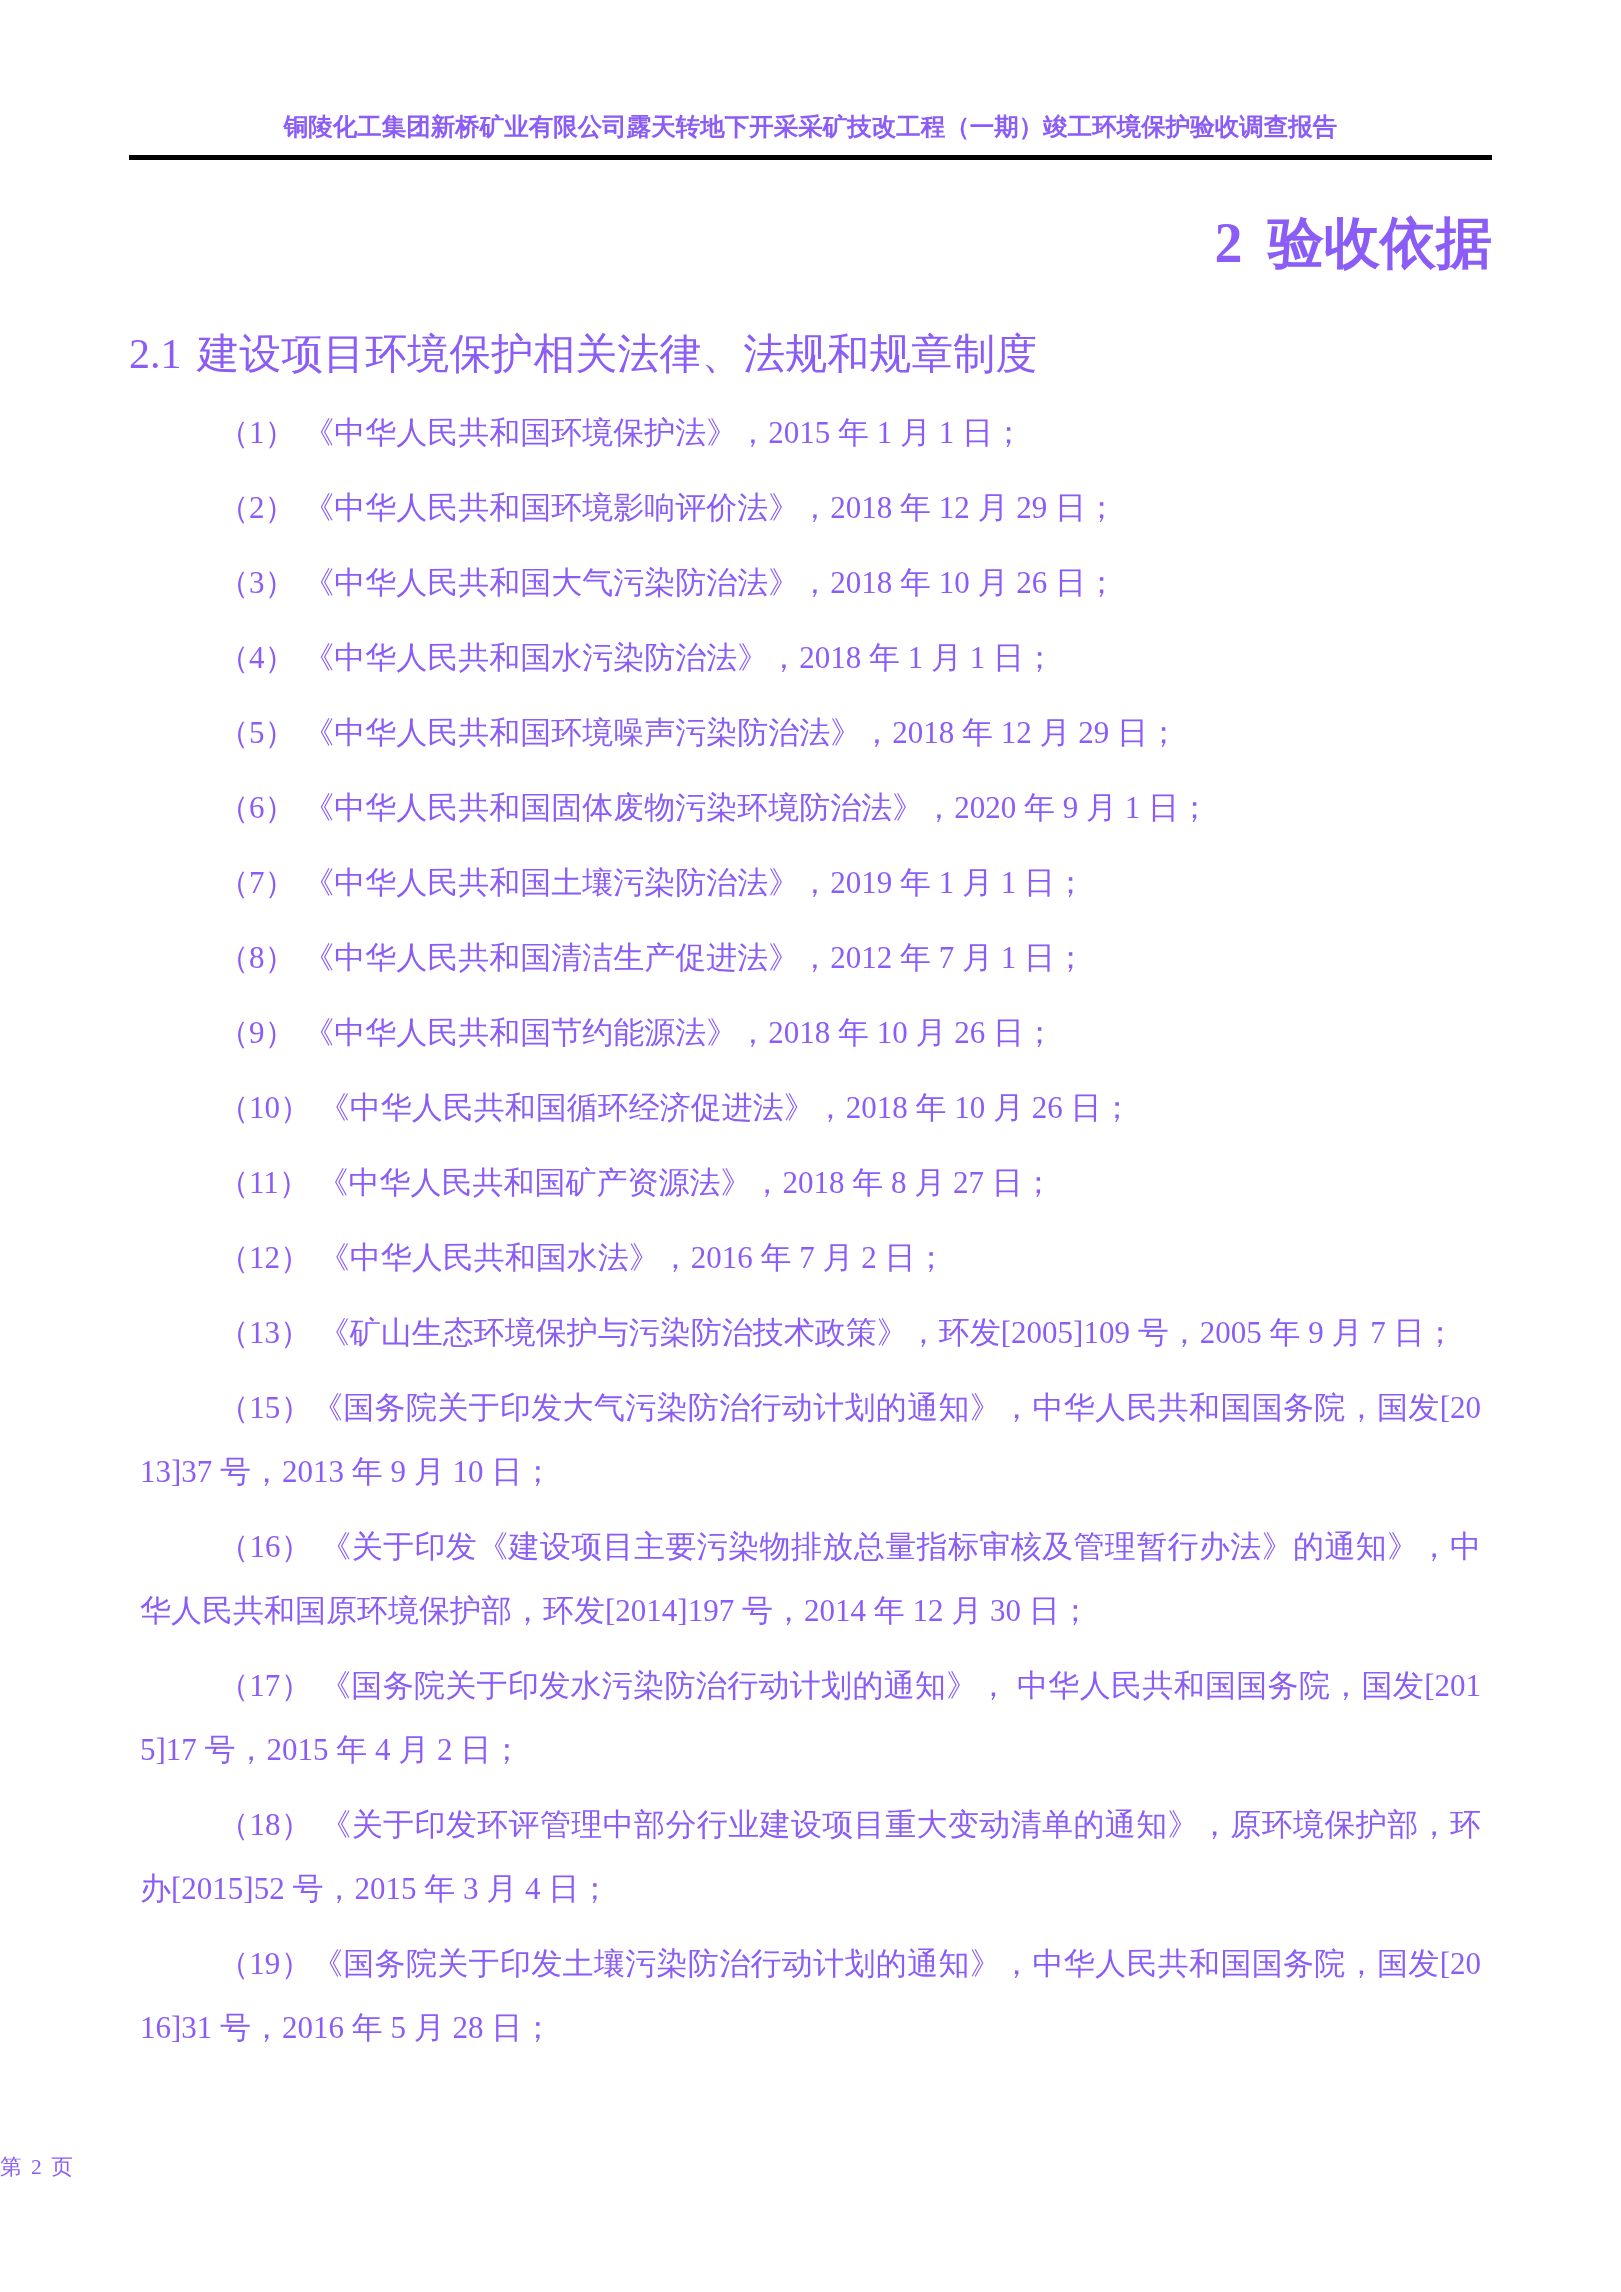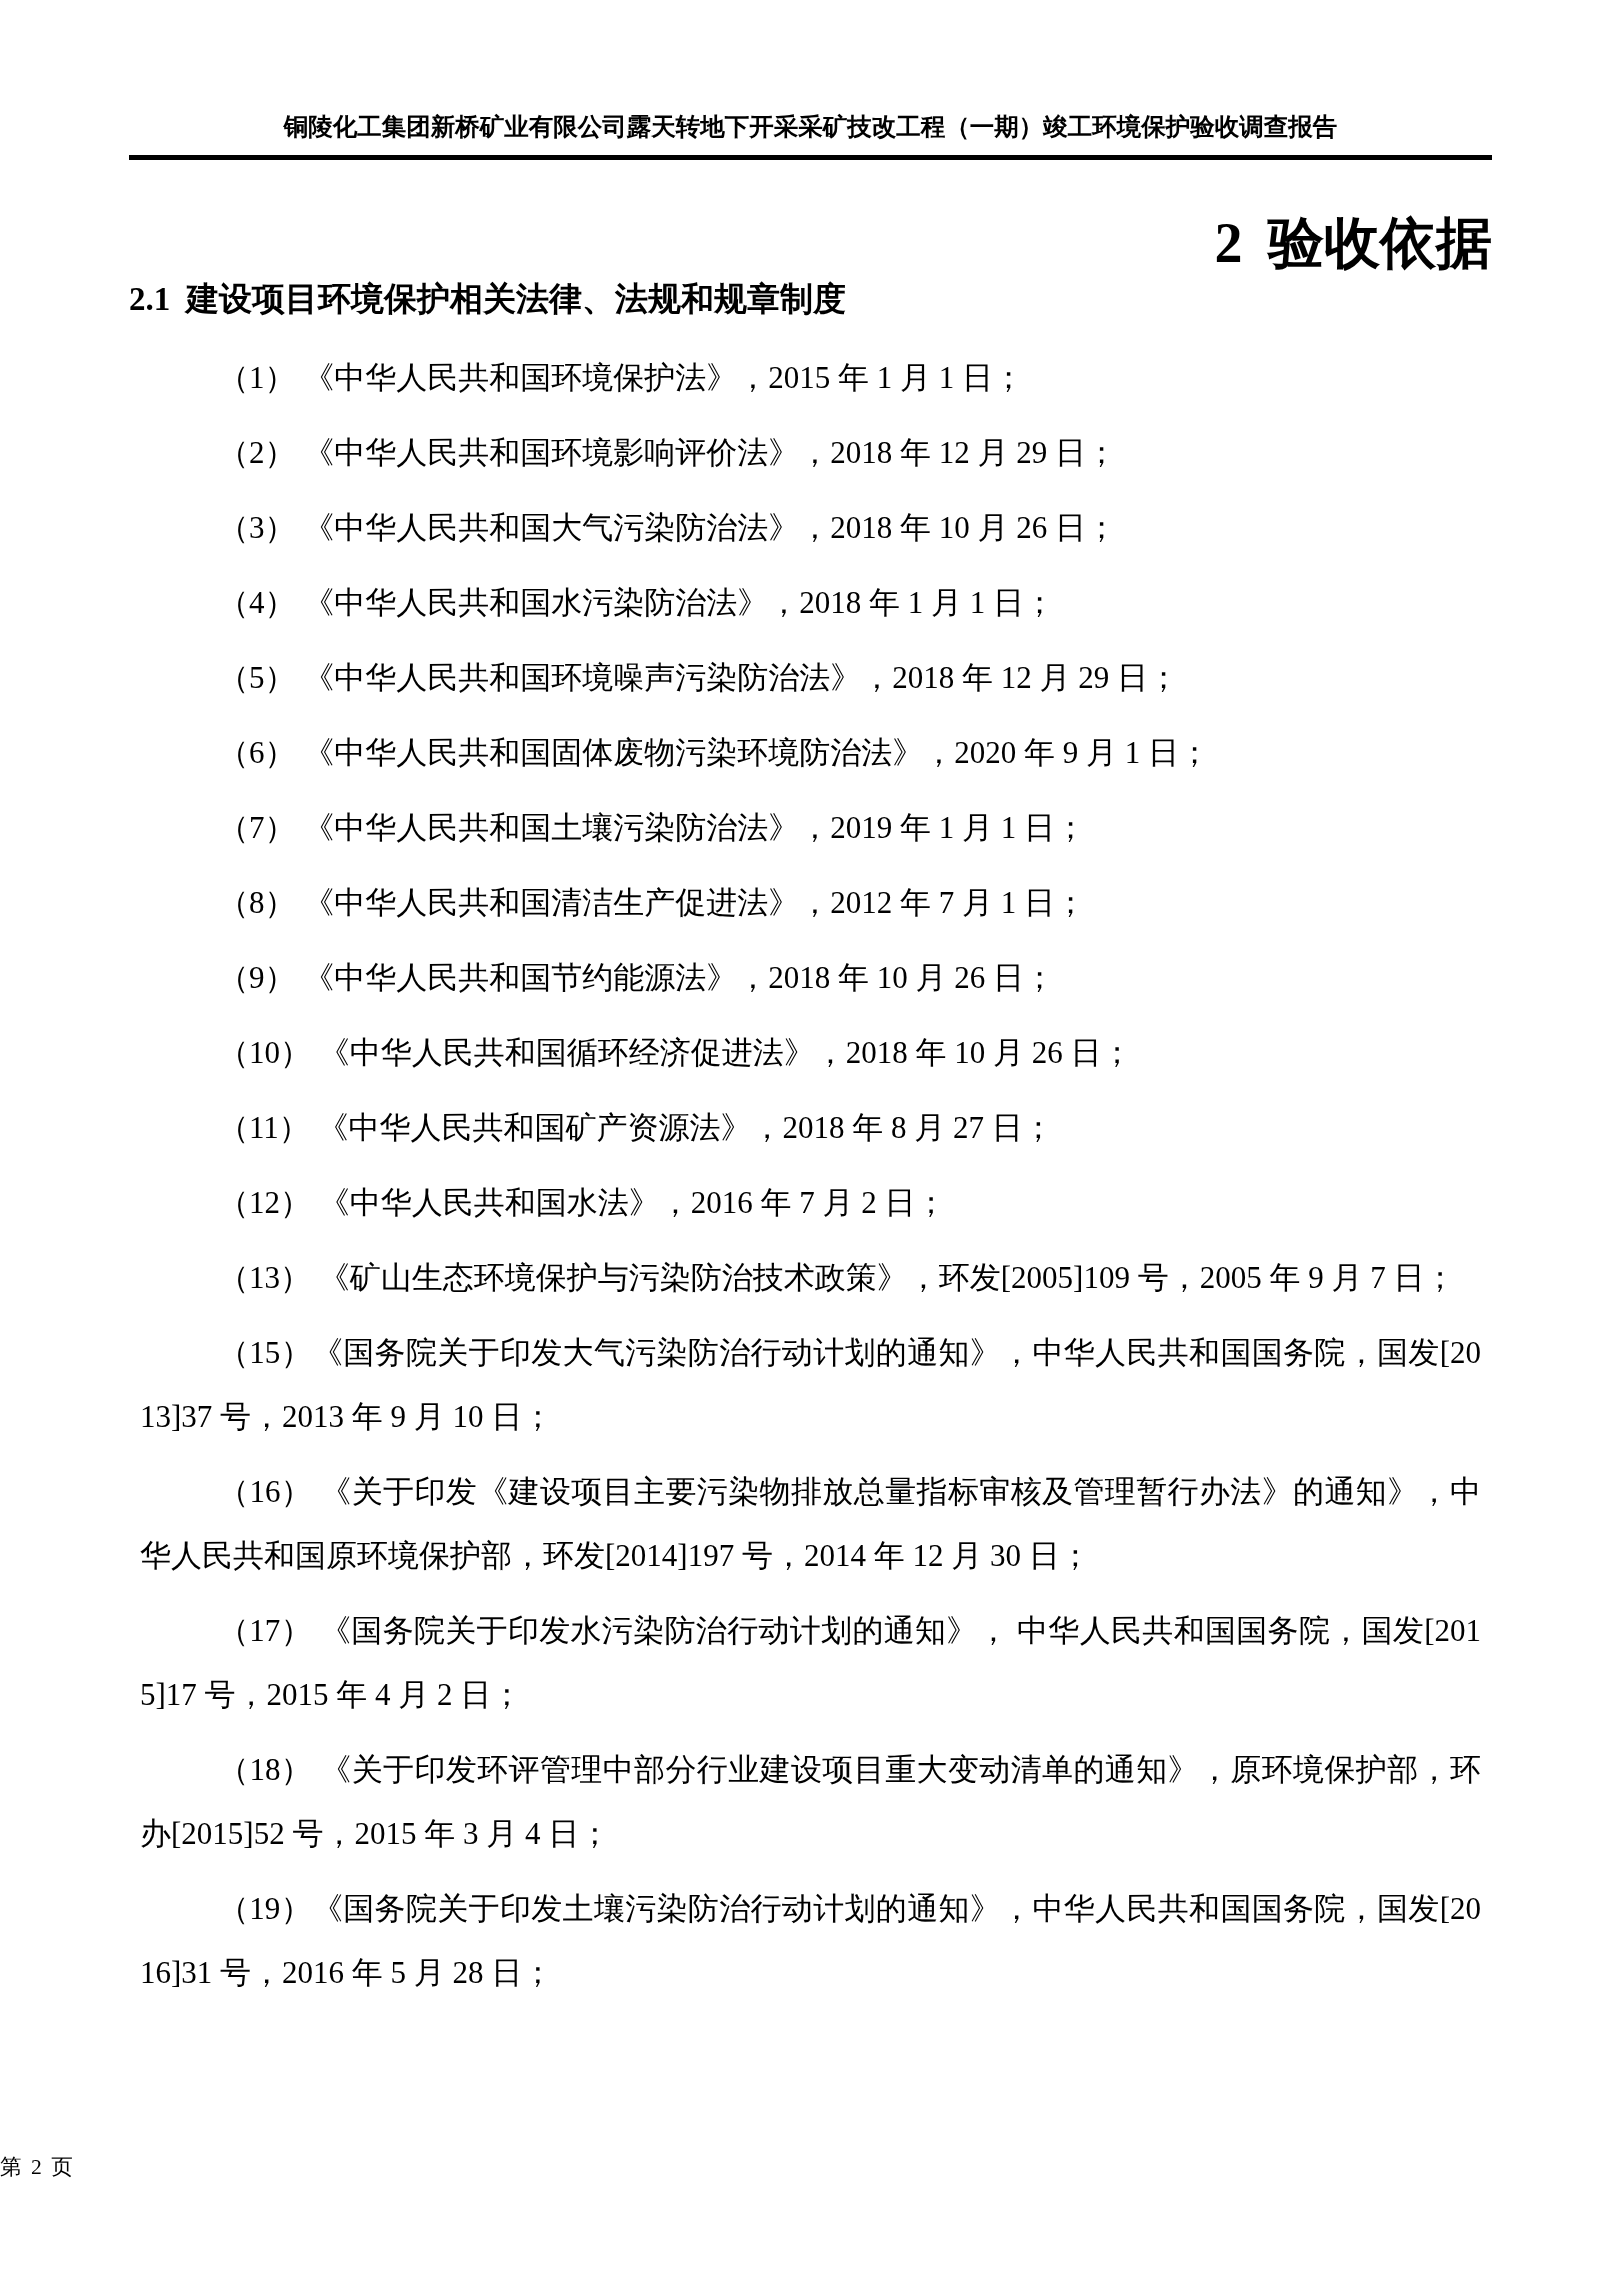--- a/index.html
+++ b/index.html
@@ -5,21 +5,21 @@
   html, body {
     margin: 0;
     padding: 0;
     background: #ffffff;
   }
   .page {
     position: relative;
     width: 1621px;
     height: 2293px;
     background: #ffffff;
-    color: #000000;
+    color: #8b5cf6;
     font-family: "Liberation Serif", "DejaVu Serif", serif;
     box-sizing: border-box;
     padding: 110px 129px 0 129px;
     overflow: hidden;
   }
   .running-header {
     text-align: center;
     font-weight: bold;
     font-size: 24.5px;
     line-height: 33px;
@@ -30,22 +30,23 @@
     margin-top: 49px;
     text-align: right;
     font-size: 56px;
     font-weight: bold;
     line-height: 69px;
   }
   .doc-title .title-text {
     margin-left: 25.5px;
   }
   .section-heading {
-    font-size: 33px;
-    font-weight: bold;
+    margin-top: 55px;
+    font-size: 42px;
+    font-weight: normal;
     line-height: 43px;
   }
   .section-heading .section-text {
     margin-left: 15.7px;
   }
   .law-list {
     margin-top: 25.5px;
   }
   .law-list p {
     margin: 11px;

